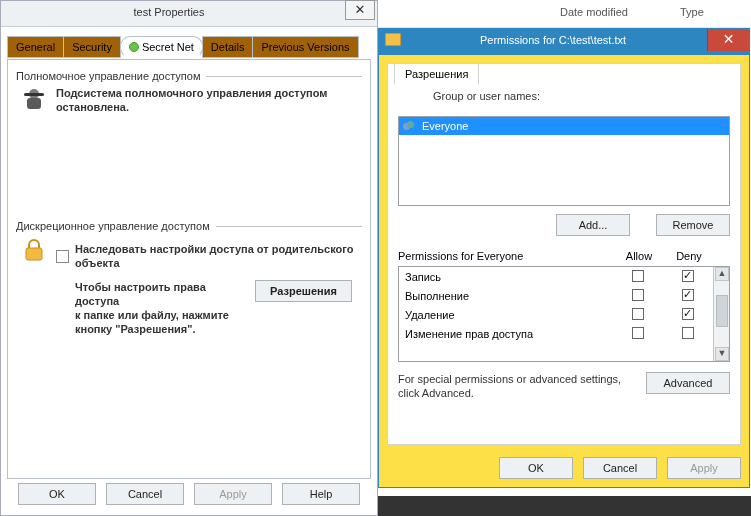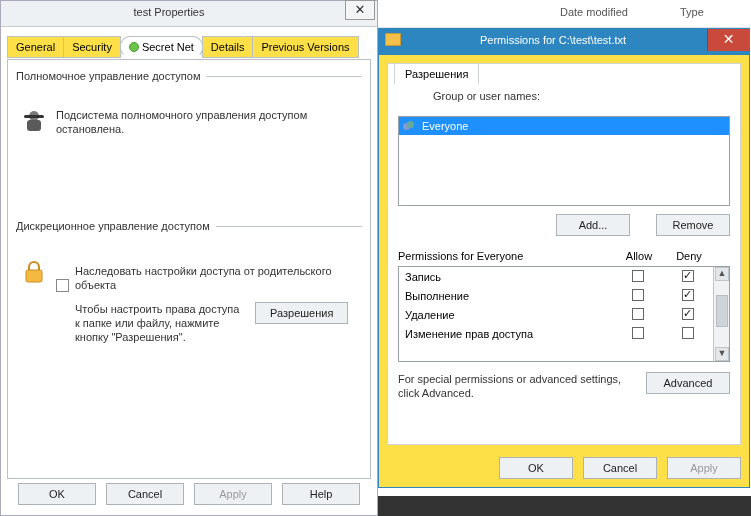--- a/index.html
+++ b/index.html
@@ -14,39 +14,39 @@
   .bg-strip { position:absolute; left:378px; top:28px; right:0; bottom:0; background:#fff; }
   .bg-bottom { position:absolute; left:378px; right:0; bottom:0; height:20px; background:#333; }
 
   
   .props { position: absolute; left: 0; top: 0; width: 378px; height: 516px; background: #fff; border: 1px solid #aab; }
   .props-title { position: relative; height: 26px; background: #eef1f3; border-bottom: 1px solid #c7ccd1; }
   .props-title span { position: absolute; left: 0; right: 40px; top: 5px; text-align: center; color: #333; }
   .close-x { position: absolute; right: 2px; top: -1px; width: 30px; height: 20px; border: 1px solid #999; background: #f2f4f6; color: #333; text-align: center; line-height: 17px; font-size: 13px; cursor: default; }
 
   .tabstrip { margin: 8px 6px 0 6px; height: 24px; position: relative; }
-  .tab { display: inline-block; padding: 4px 8px; border: 1px solid #b9c0c7; background: #fde047; margin-right: -1px; position: relative; top: 1px; cursor: default; }
+  .tab { display: inline-block; padding: 4px 8px; border: 1px solid #b9c0c7; background: #a16207; margin-right: -1px; position: relative; top: 1px; cursor: default; }
   .tab.active { background: #fff; border-bottom: 1px solid #fff; z-index: 2; border-radius: 10px; }
   .tab-icon { display:inline-block; width:10px; height:10px; border-radius:50%; background: #6cc24a; border:1px solid #4a9b2c; vertical-align:-1px; margin-right:3px; }
   .tabpanel { margin: 0 6px 0 6px; border: 1px solid #b9c0c7; border-top: 1px solid #b9c0c7; height: 420px; background: #fff; position: relative; }
 
   .groupbox { position: absolute; left: 8px; right: 8px; }
   .group1 { top: 10px; }
   .group2 { top: 160px; }
   .group-label { color: #333; }
   .group-line { display:inline-block; vertical-align:middle; height:1px; background:#c0c5ca; }
   .group-head { display:flex; align-items:center; gap:6px; }
   .group-head .group-line { flex:1; }
 
-  .row-sub { display:flex; margin-top:26px; }
+  .row-sub { display:flex; margin-top:4px;font-weight:bold; }
   .icon-agent { width:28px; height:28px; margin: 0 8px 0 4px; }
   .icon-lock { width:28px; height:28px; margin: 0 8px 0 4px; }
   .subtext { color:#333; line-height:14px; }
 
-  .chk-row { display:flex; align-items:flex-end; gap:6px; margin-left:40px; margin-top:6px; }
+  .chk-row { display:flex; align-items:center; gap:6px; margin-left:40px; margin-top:6px; }
   .chkbox { width:13px; height:13px; border:1px solid #888; background:#fff; margin-top:1px; }
 
   .hint-row { display:flex; align-items:flex-start; gap:10px; margin-left:56px; margin-top:10px; }
   .hint-text { width:170px; color:#333; line-height:14px; }
   .btn { border:1px solid #adb2b8; background:#eef1f4; padding:4px 14px; color:#222; cursor:default; }
   .btn.disabled { color:#999; }
 
   .props-buttons { position:absolute; left:6px; right:6px; bottom:10px; display:flex; gap:10px; justify-content:center; }
   .props-buttons .btn { width:78px; text-align:center; }
 

